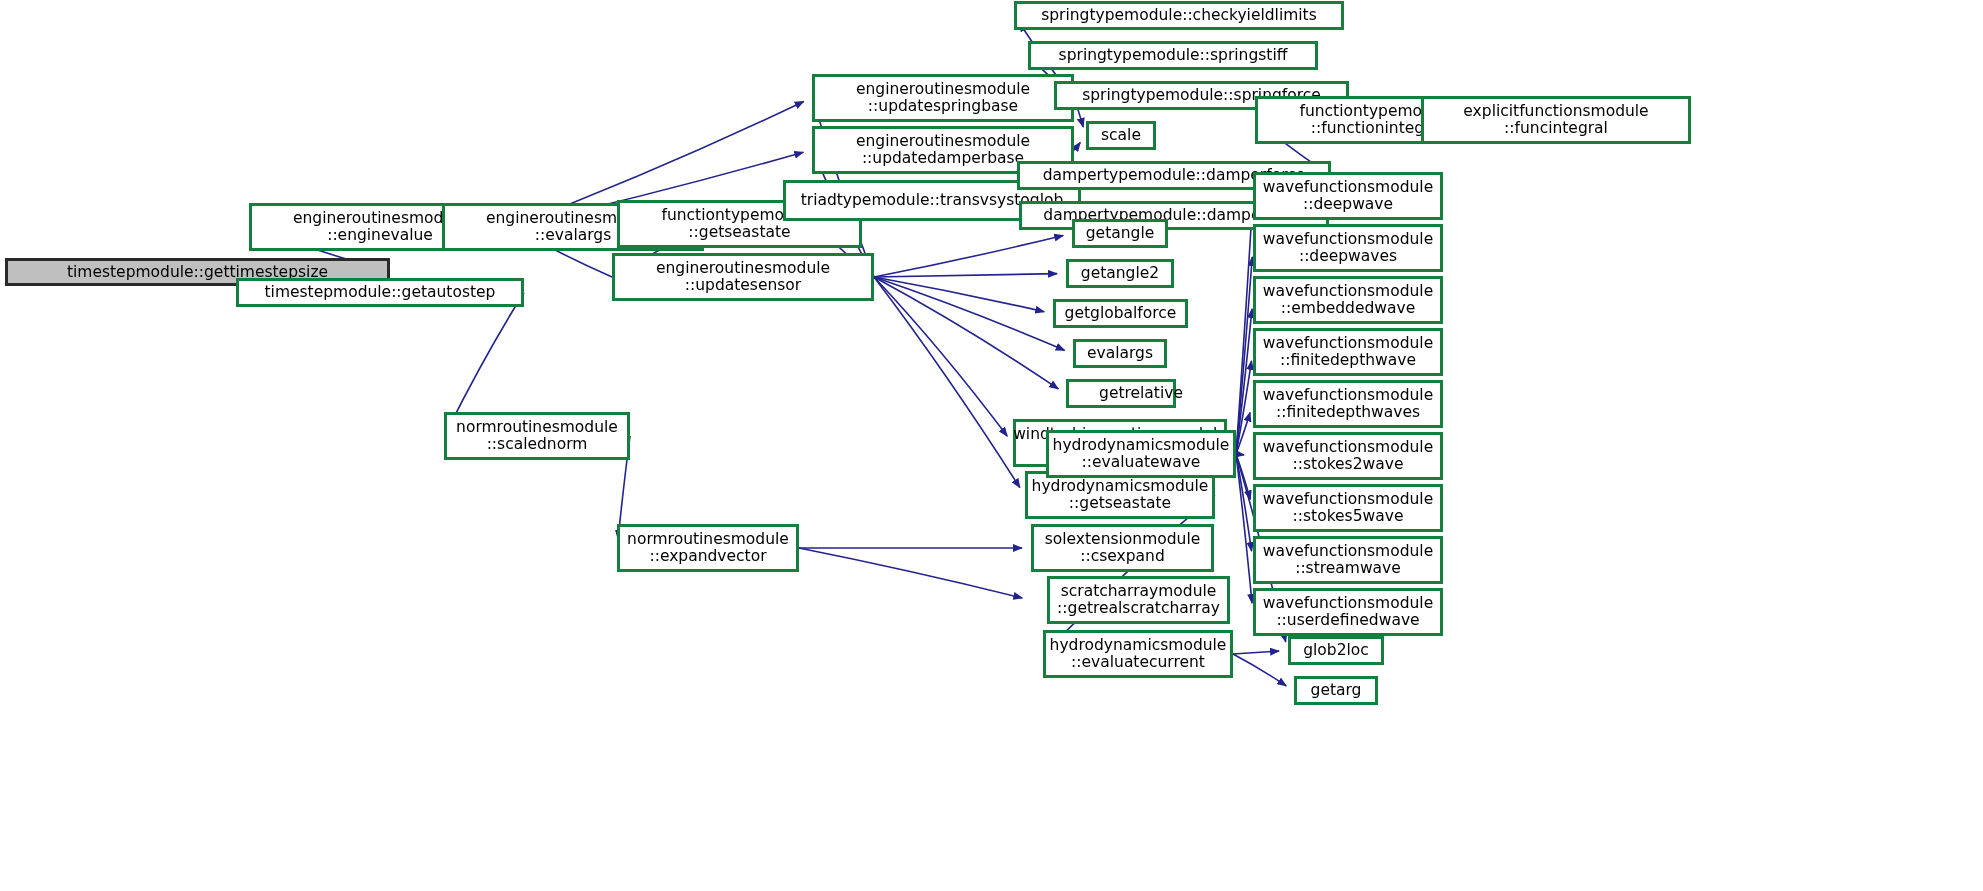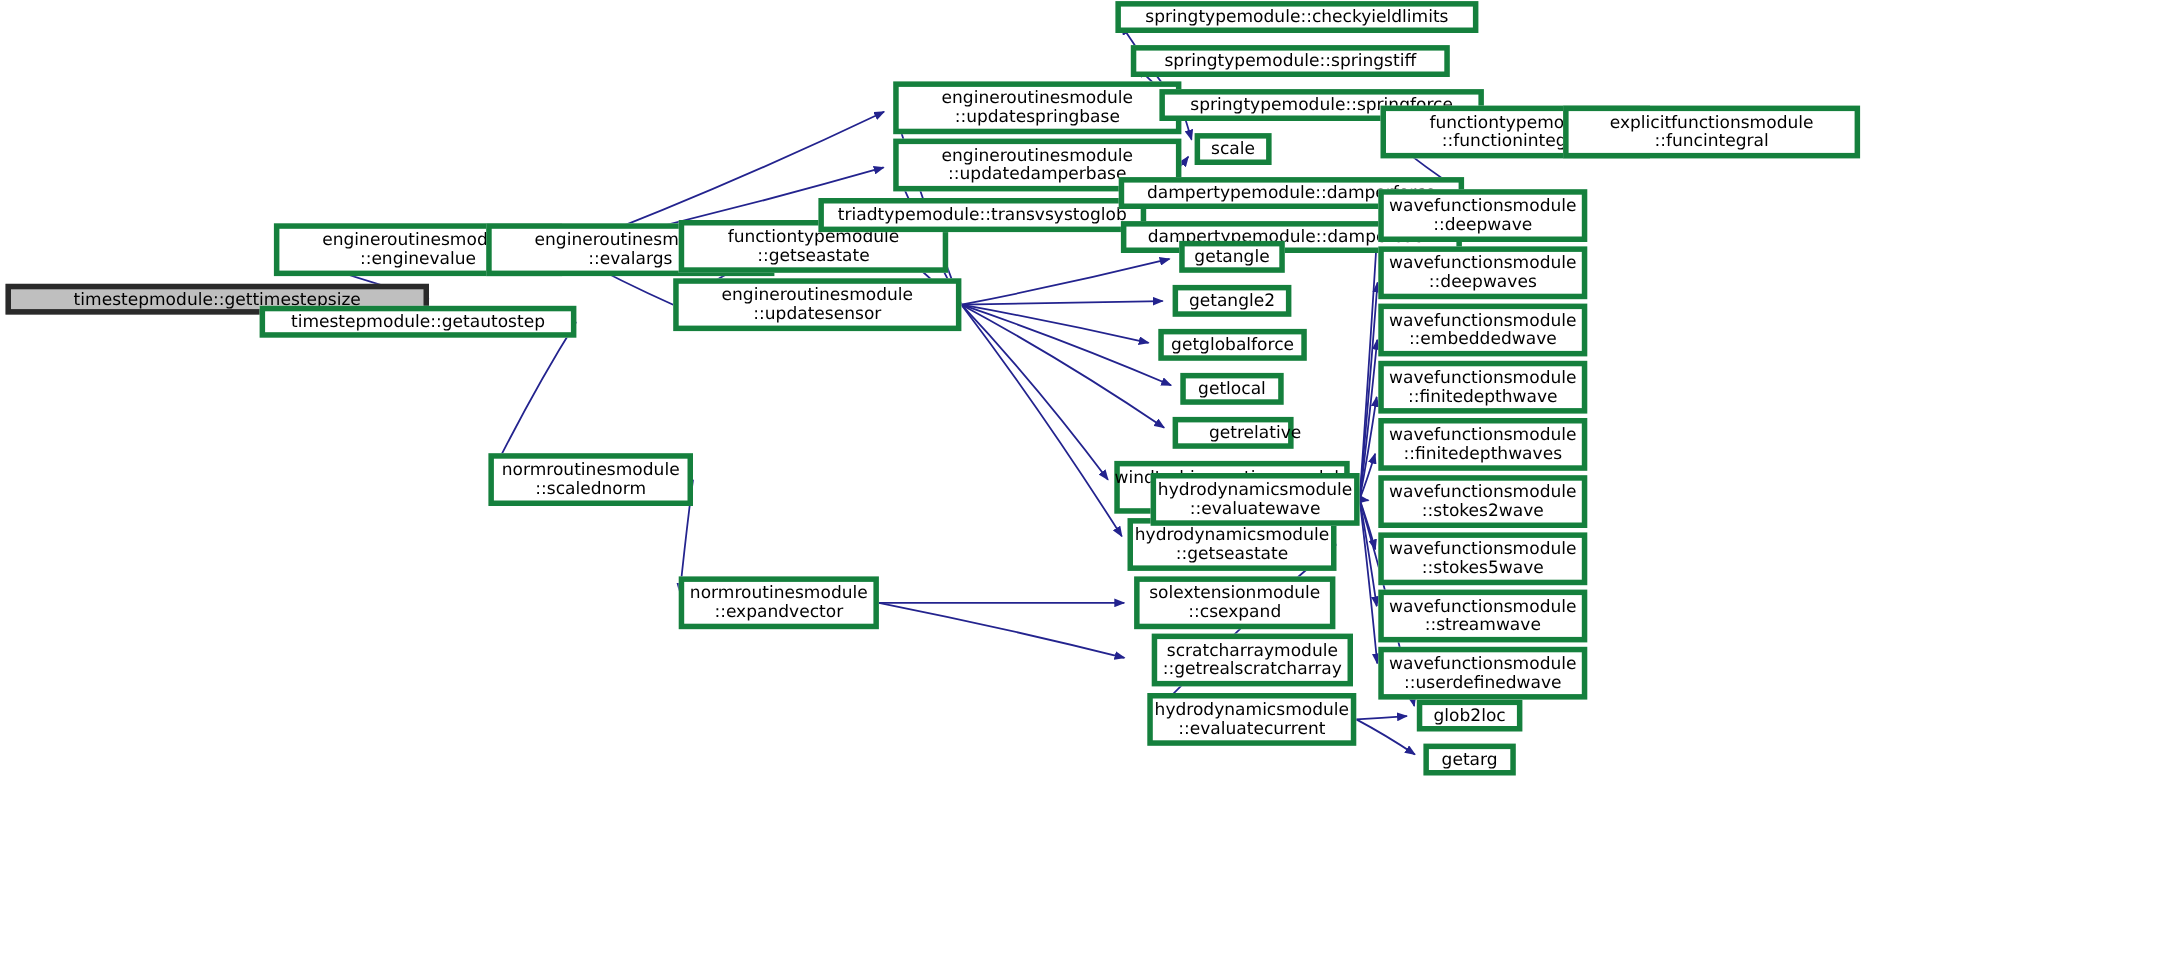--- a/index.html
+++ b/index.html
@@ -19,21 +19,21 @@
     position: absolute;
     left: 0;
     top: 0;
     width: 1983px;
     height: 891px;
     pointer-events: none;
   }
   .node {
     position: absolute;
     box-sizing: border-box;
-    border: 5px solid #15803d;
+    border: 3px solid #15803d;
     background: #ffffff;
     color: #000000;
     display: flex;
     align-items: center;
     justify-content: center;
     text-align: center;
     font-size: 15.5px;
     line-height: 17px;
     letter-spacing: 0px;
     white-space: pre-line;
@@ -116,35 +116,35 @@
       <div class="node" style="left: 442px; top: 203px; width: 262px; height: 48px;"><span class="lbl">engineroutinesmodule
 ::evalargs</span></div>
       <div class="node" style="left: 617px; top: 200px; width: 245px; height: 48px;"><span class="lbl">functiontypemodule
 ::getseastate</span></div>
       <div class="node" style="left: 612px; top: 253px; width: 262px; height: 48px;"><span class="lbl">engineroutinesmodule
 ::updatesensor</span></div>
       <div class="node" style="left: 812px; top: 74px; width: 262px; height: 48px;"><span class="lbl">engineroutinesmodule
 ::updatespringbase</span></div>
       <div class="node" style="left: 812px; top: 126px; width: 262px; height: 48px;"><span class="lbl">engineroutinesmodule
 ::updatedamperbase</span></div>
-      <div class="node" style="left: 744px; top: 180px; width: 298px; height: 31px; justify-content: center;"><span class="lbl">triadtypemodule::transvsystoglob</span></div>
+      <div class="node" style="left: 783px; top: 180px; width: 298px; height: 41px; justify-content: center;"><span class="lbl">triadtypemodule::transvsystoglob</span></div>
       <div class="node" style="left: 1014px; top: 1px; width: 330px; height: 29px;"><span class="lbl">springtypemodule::checkyieldlimits</span></div>
       <div class="node" style="left: 1028px; top: 41px; width: 290px; height: 29px;"><span class="lbl">springtypemodule::springstiff</span></div>
       <div class="node" style="left: 1054px; top: 81px; width: 295px; height: 29px;"><span class="lbl">springtypemodule::springforce</span></div>
       <div class="node" style="left: 1086px; top: 121px; width: 70px; height: 29px;"><span class="lbl">scale</span></div>
       <div class="node" style="left: 1017px; top: 161px; width: 314px; height: 29px;"><span class="lbl">dampertypemodule::damperforce</span></div>
       <div class="node" style="left: 1019px; top: 201px; width: 310px; height: 29px;"><span class="lbl">dampertypemodule::dampercoeff</span></div>
       <div class="node" style="left: 1255px; top: 96px; width: 245px; height: 48px;"><span class="lbl">functiontypemodule
 ::functionintegral</span></div>
       <div class="node" style="left: 1421px; top: 96px; width: 270px; height: 48px;"><span class="lbl">explicitfunctionsmodule
 ::funcintegral</span></div>
       <div class="node" style="left: 1072px; top: 219px; width: 96px; height: 29px;"><span class="lbl">getangle</span></div>
       <div class="node" style="left: 1066px; top: 259px; width: 108px; height: 29px;"><span class="lbl">getangle2</span></div>
       <div class="node" style="left: 1053px; top: 299px; width: 135px; height: 29px;"><span class="lbl">getglobalforce</span></div>
-      <div class="node" style="left: 1073px; top: 339px; width: 94px; height: 29px;"><span class="lbl">getlocal</span></div>
+      <div class="node" style="left: 1073px; top: 339px; width: 94px; height: 29px;"><span class="lbl">evalargs</span></div>
       <div class="node" style="left: 1066px; top: 379px; width: 110px; height: 29px; padding-left: 40px;"><span class="lbl">getrelative</span></div>
       <div class="node" style="left: 1013px; top: 419px; width: 214px; height: 48px;"><span class="lbl">windturbineroutinesmodule
 ::getwindspeed</span></div>
       <div class="node" style="left: 1025px; top: 471px; width: 190px; height: 48px;"><span class="lbl">hydrodynamicsmodule
 ::getseastate</span></div>
       <div class="node" style="left: 1031px; top: 524px; width: 183px; height: 48px;"><span class="lbl">solextensionmodule
 ::csexpand</span></div>
       <div class="node" style="left: 1031px; top: 576px; width: 183px; height: 48px; margin-left: 16px;"><span class="lbl">scratcharraymodule
 ::getrealscratcharray</span></div>
       <div class="node" style="left: 444px; top: 412px; width: 186px; height: 48px;"><span class="lbl">normroutinesmodule

